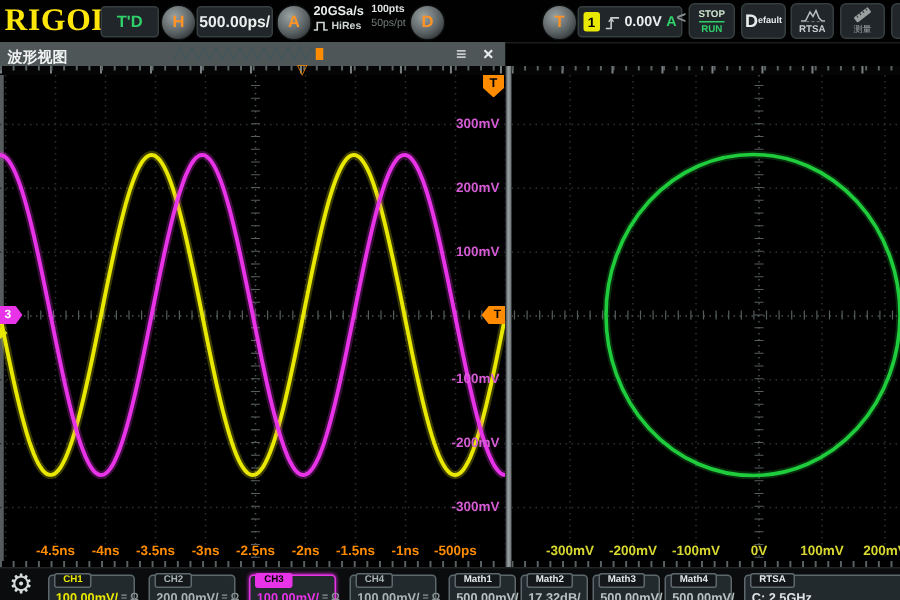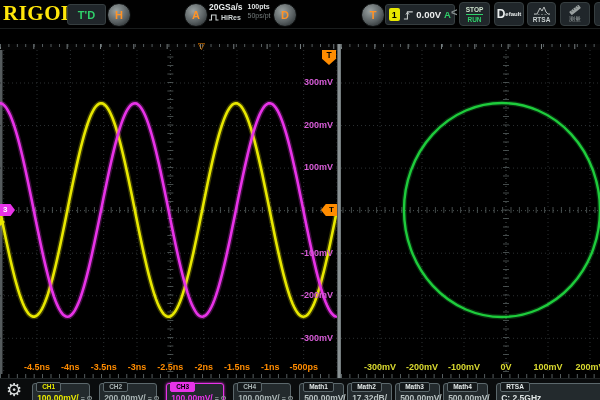--- a/index.html
+++ b/index.html
@@ -95,20 +95,21 @@
 </style>
 </head>
 <body>
 
 <div class="screen">
 
   <header class="topbar">
     <div class="logo">RIGOL</div>
     <div class="chip td-chip">T'D</div>
     <div class="knob" style="left:107px;top:3px;">H</div>
+    <div class="chip tb-chip">500.00ps/</div>
     <div class="knob" style="left:184px;top:3px;">A</div>
     <div class="acq">
       <div class="c1">
         <div>20GSa/s</div>
         <div class="hires">
           <svg width="10" height="7" viewBox="0 0 10 7">
               <path d="M0 6 H2.5 V1 H7 V6 H9.5" stroke="#cfd5d5" stroke-width="1.1" fill="none"></path>
             </svg>
           <span>HiRes</span>
         </div>
@@ -155,20 +156,29 @@
         </g>
       </svg>
       <span class="meas-lbl">测量</span>
     </button>
     <div class="tbtn" style="left:594px;width:8px;border-radius:4px 0 0 4px;"></div>
   </header>
 
   <div class="main">
 
     <section class="panel panel-left">
+      <div class="phead">
+        <span class="ptitle">波形视图</span>
+        <svg class="preview" id="zigzag" width="101" height="12" viewBox="0 0 101 12">
+            <path d="M0 10 L4 2 L8 10 L12 2 L16 10 L20 2 L24 10 L28 2 L32 10 L36 2 L40 10 L44 2 L48 10 L52 2 L56 10 L60 2 L64 10 L68 2 L72 10 L76 2 L80 10 L84 2 L88 10 L92 2 L96 10 " stroke="#45565a" stroke-width="1.3" fill="none"></path>
+            <rect x="94.5" y="2" width="5" height="8" fill="#ff8c00"></rect>
+          </svg>
+        <span class="hic menu-ic">≡</span>
+        <span class="hic close-ic">×</span>
+      </div>
       <div class="ruler"></div>
       <svg class="gsvg" id="wave-svg" width="337" height="324" viewBox="0 0 337 324">
           <rect x="0" y="0" width="2.5" height="324" fill="#565c5e"></rect>
           <line x1="3.7" y1="0" x2="3.7" y2="324" stroke="#2c3133" stroke-width="1" stroke-dasharray="1 3"></line>
           <line x1="37.03" y1="0" x2="37.03" y2="324" stroke="#2c3133" stroke-width="1" stroke-dasharray="1 3"></line>
           <line x1="70.36" y1="0" x2="70.36" y2="324" stroke="#2c3133" stroke-width="1" stroke-dasharray="1 3"></line>
           <line x1="103.69" y1="0" x2="103.69" y2="324" stroke="#2c3133" stroke-width="1" stroke-dasharray="1 3"></line>
           <line x1="137.01999999999998" y1="0" x2="137.01999999999998" y2="324" stroke="#2c3133" stroke-width="1" stroke-dasharray="1 3"></line>
           <line x1="170.34999999999997" y1="0" x2="170.34999999999997" y2="324" stroke="#4a5252" stroke-width="1" stroke-dasharray="1 3"></line>
           <line x1="203.67999999999998" y1="0" x2="203.67999999999998" y2="324" stroke="#2c3133" stroke-width="1" stroke-dasharray="1 3"></line>

